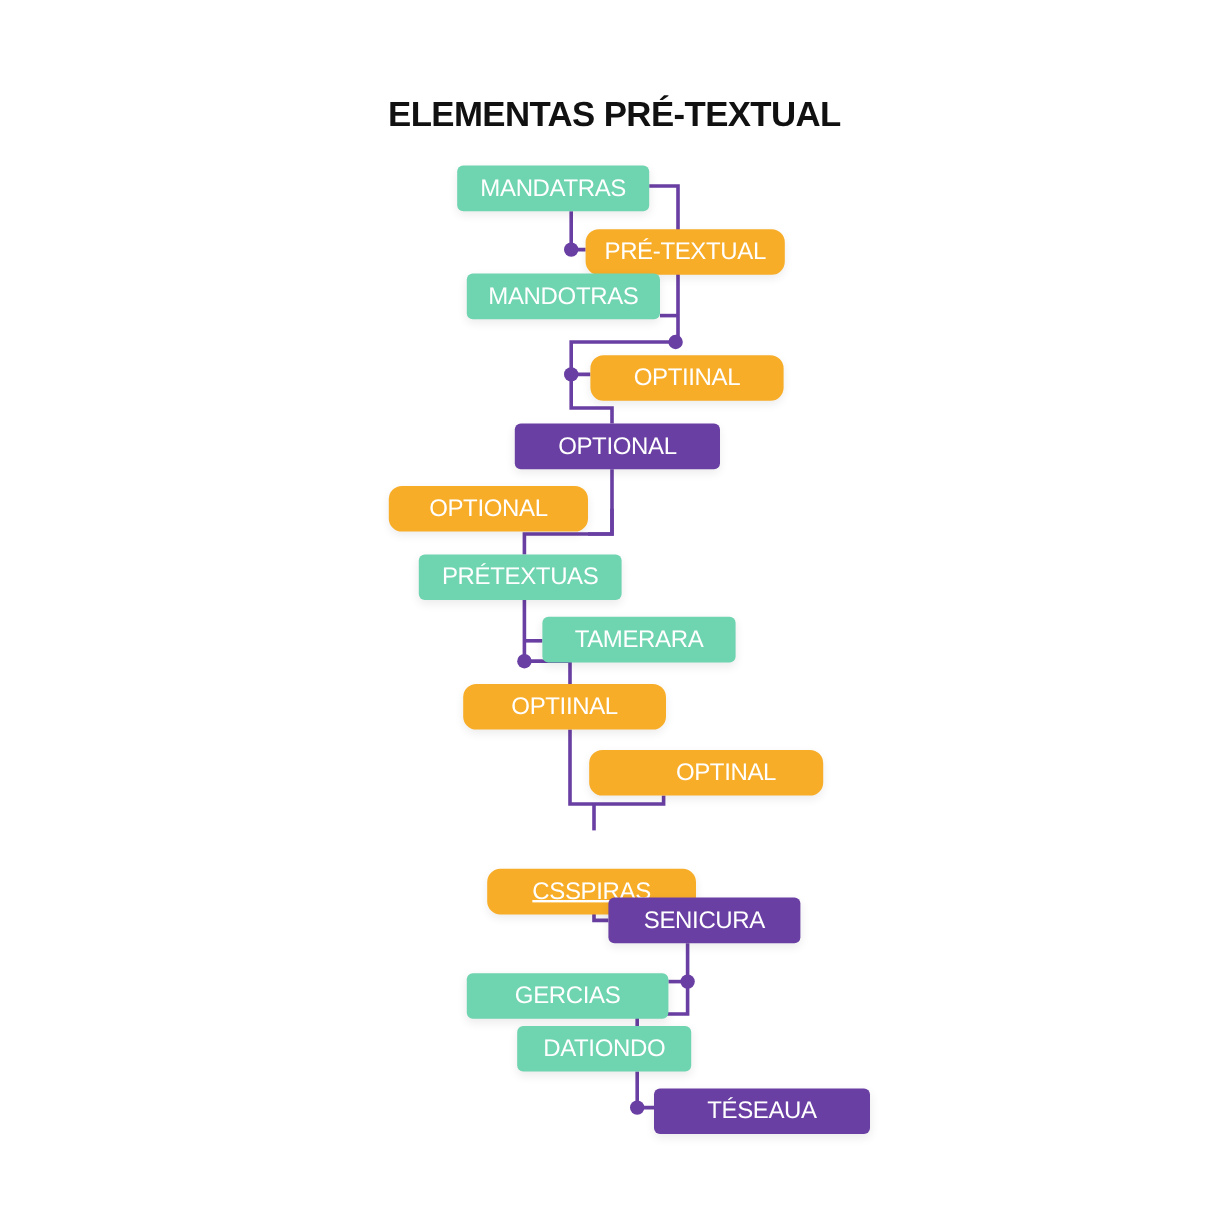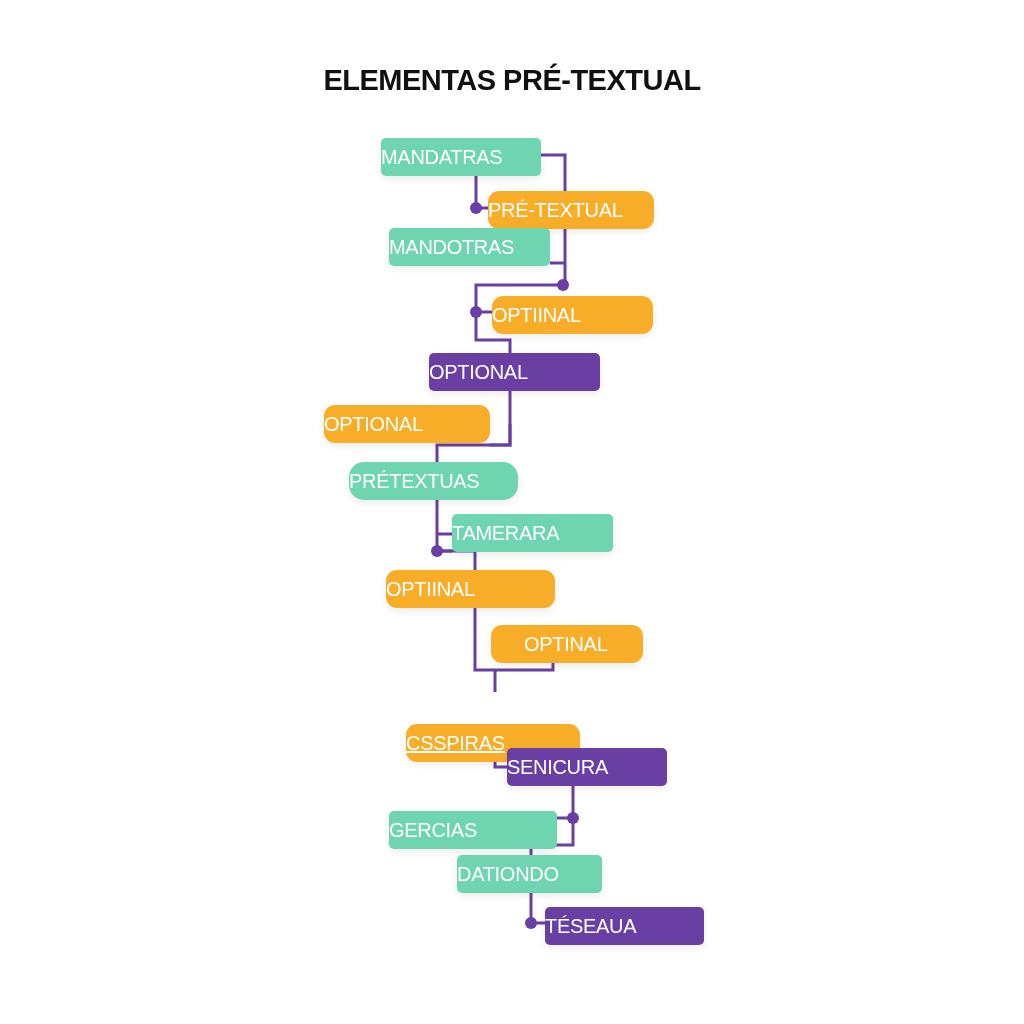--- a/index.html
+++ b/index.html
@@ -1,22 +1,22 @@
 <!DOCTYPE html>
 <html><head>
 <meta charset="utf-8">
 <style>
   html, body { margin: 0; padding: 0; background: #ffffff; }
   body { width: 1024px; height: 1024px; position: relative; overflow: hidden;
          font-family: "Liberation Sans", "DejaVu Sans", sans-serif; }
-  .title { position: absolute; left: 0; top: 64px; width: 1024px; text-align: center;
+  .title { position: absolute; left: 0; top: 80px; width: 1024px; text-align: center;
            font-size: 29px; font-weight: bold; color: #111111; letter-spacing: -0.5px; }
   .wires { position: absolute; left: 0; top: 0; }
   .node { position: absolute; height: 38px; border-radius: 5px; color: #ffffff;
-          display: flex; align-items: center; 
+          display: flex; align-items: center; justify-content: center;
           font-size: 20px; letter-spacing: -0.3px; box-shadow: 0 3px 8px rgba(0,0,0,0.08);
           cursor: pointer; box-sizing: border-box; }
   .node.teal   { background: #6fd4b0; }
   .node.orange { background: #f8ad28; border-radius: 11px; }
   .node.purple { background: #6a3fa3; }
 </style>
 </head>
 <body>
 
 <div class="title">ELEMENTAS PRÉ-TEXTUAL</div>
@@ -58,40 +58,40 @@
     </div>
     <div class="node orange" style="left: 492px; top: 296px; width: 161px;">
       <span>OPTIINAL</span>
     </div>
     <div class="node purple" style="left: 429px; top: 353px; width: 171px;">
       <span>OPTIONAL</span>
     </div>
     <div class="node orange" style="left: 324px; top: 405px; width: 166px;">
       <span>OPTIONAL</span>
     </div>
-    <div class="node teal" style="left: 349px; top: 462px; width: 169px; border-radius: 15px;">
+    <div class="node teal" style="left: 349px; top: 462px; width: 169px;">
       <span>PRÉTEXTUAS</span>
     </div>
     <div class="node teal" style="left: 452px; top: 514px; width: 161px;">
       <span>TAMERARA</span>
     </div>
     <div class="node orange" style="left: 386px; top: 570px; width: 169px;">
       <span>OPTIINAL</span>
     </div>
-    <div class="node orange" style="left: 491px; top: 625px; width: 152px; padding-left: 33px;">
+    <div class="node orange" style="left: 491px; top: 625px; width: 195px; padding-left: 33px;">
       <span>OPTINAL</span>
     </div>
     <div class="node orange" style="left: 406px; top: 724px; width: 174px; text-decoration: underline;">
       <span>CSSPIRAS</span>
     </div>
     <div class="node purple" style="left: 507px; top: 748px; width: 160px;">
       <span>SENICURA</span>
     </div>
     <div class="node teal" style="left: 389px; top: 811px; width: 168px;">
       <span>GERCIAS</span>
     </div>
-    <div class="node teal" style="left: 457px; top: 855px; width: 145px;">
+    <div class="node teal" style="left: 431px; top: 855px; width: 145px;">
       <span>DATIONDO</span>
     </div>
-    <div class="node purple" style="left: 545px; top: 907px; width: 159px;">
+    <div class="node purple" style="left: 545px; top: 907px; width: 180px;">
       <span>TÉSEAUA</span>
     </div>
   </div>
 
 </body></html>

